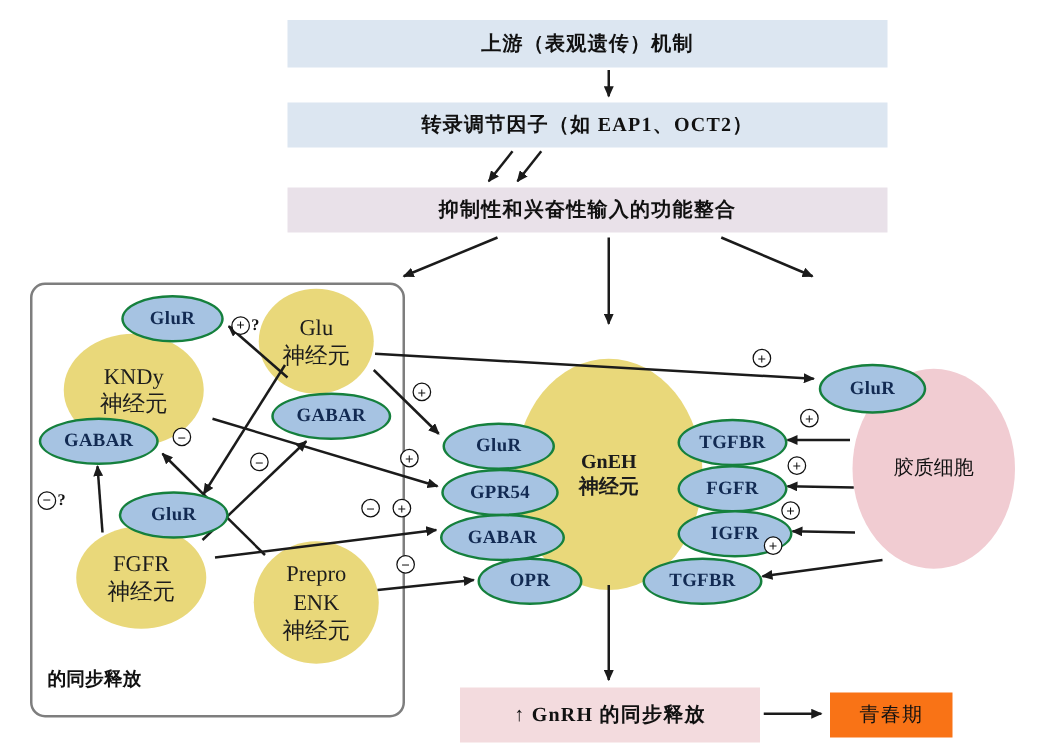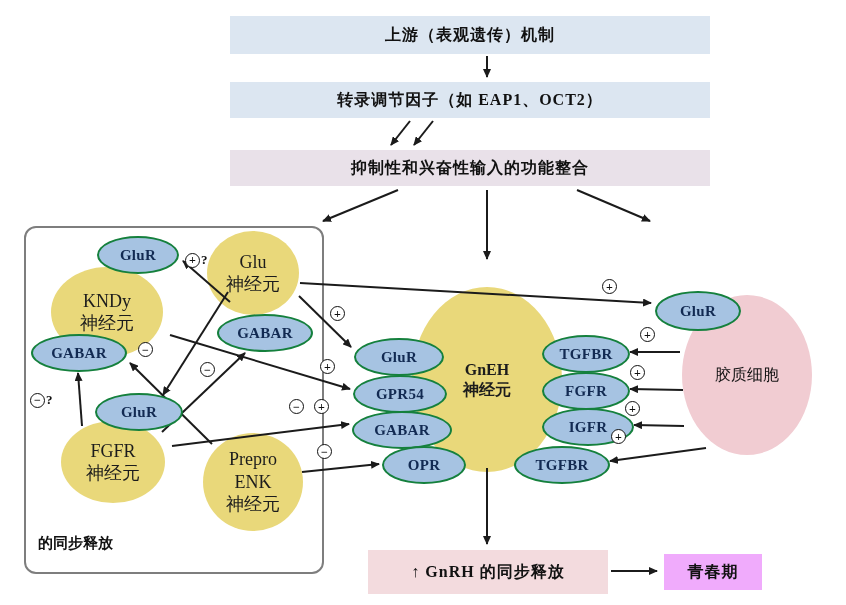--- a/index.html
+++ b/index.html
@@ -7,21 +7,21 @@
     position:relative;width:846px;height:605px;background:#fff;overflow:hidden;
     font-family:"Liberation Serif","DejaVu Serif",serif;color:#111;padding-left:21px;
   }
   .flowbox{
     position:absolute;display:flex;align-items:center;justify-content:center;
     font-size:16px;font-weight:600;letter-spacing:1px;z-index:1;text-align:center;
   }
   .blue{background:#dce6f1;}
   .mauve{background:#e9e1e9;}
   .pinkbox{background:#f3dbde;}
-  .graybox{background:#f0abfc;font-weight:bold;}
+  .graybox{background:#f97316;font-weight:normal;}
   .panel{
     position:absolute;left:24px;top:226px;width:296px;height:344px;
     border:2px solid #7e7e7e;border-radius:12px;z-index:0;background:transparent;
   }
   .panel-label{
     position:absolute;left:38px;top:534px;font-size:15px;font-weight:bold;z-index:3;
   }
   .ellipse{
     position:absolute;border-radius:50%;display:flex;align-items:center;justify-content:center;
     text-align:center;white-space:pre-line;line-height:1.25;

